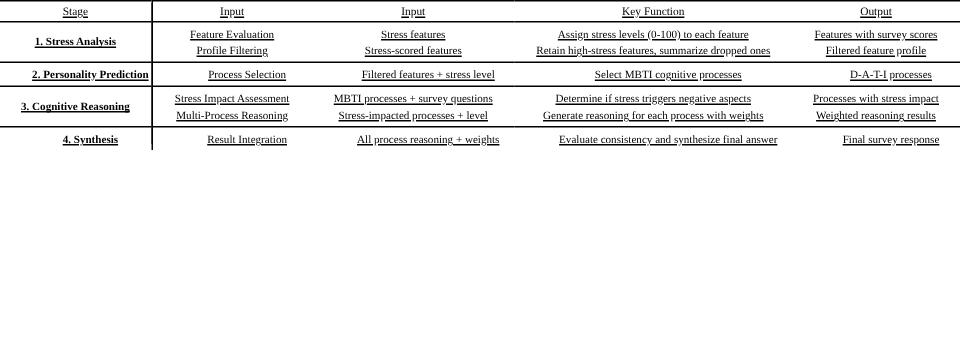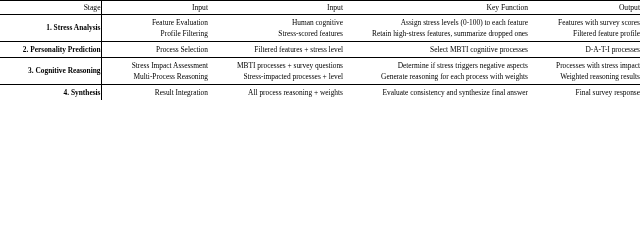--- a/index.html
+++ b/index.html
@@ -35,22 +35,23 @@
   
   table.pipeline .rule-top    { border-top: 1.6px solid #000; }
   table.pipeline .rule-mid    { border-top: 0.8px solid #000; }
   table.pipeline .rule-bottom { border-bottom: 1.6px solid #000; }
 
   
   table.pipeline td,
   table.pipeline th {
     padding: 0;
     vertical-align: middle;
-    text-align: right;
+    text-align: center;
     font-weight: normal;
+    text-decoration: underline;
   }
 
   
   col.c-stage  { width: 101px; }
   col.c-step   { width: 107px; }
   col.c-input  { width: 135px; }
   col.c-key    { width: 185px; }
   col.c-output { width: 112px; }
 
   
@@ -130,21 +131,21 @@
           <span class="stage-label">1. Stress Analysis</span>
         </td>
         <td class="cell-step">
           <span class="lines">
             <span class="ln">Feature Evaluation</span>
             <span class="ln">Profile Filtering</span>
           </span>
         </td>
         <td class="cell-input">
           <span class="lines">
-            <span class="ln">Human cognitive</span>
+            <span class="ln">Stress features</span>
             <span class="ln">Stress-scored features</span>
           </span>
         </td>
         <td class="cell-key">
           <span class="lines">
             <span class="ln">Assign stress levels (0-100) to each feature</span>
             <span class="ln">Retain high-stress features, summarize dropped ones</span>
           </span>
         </td>
         <td class="cell-output">

